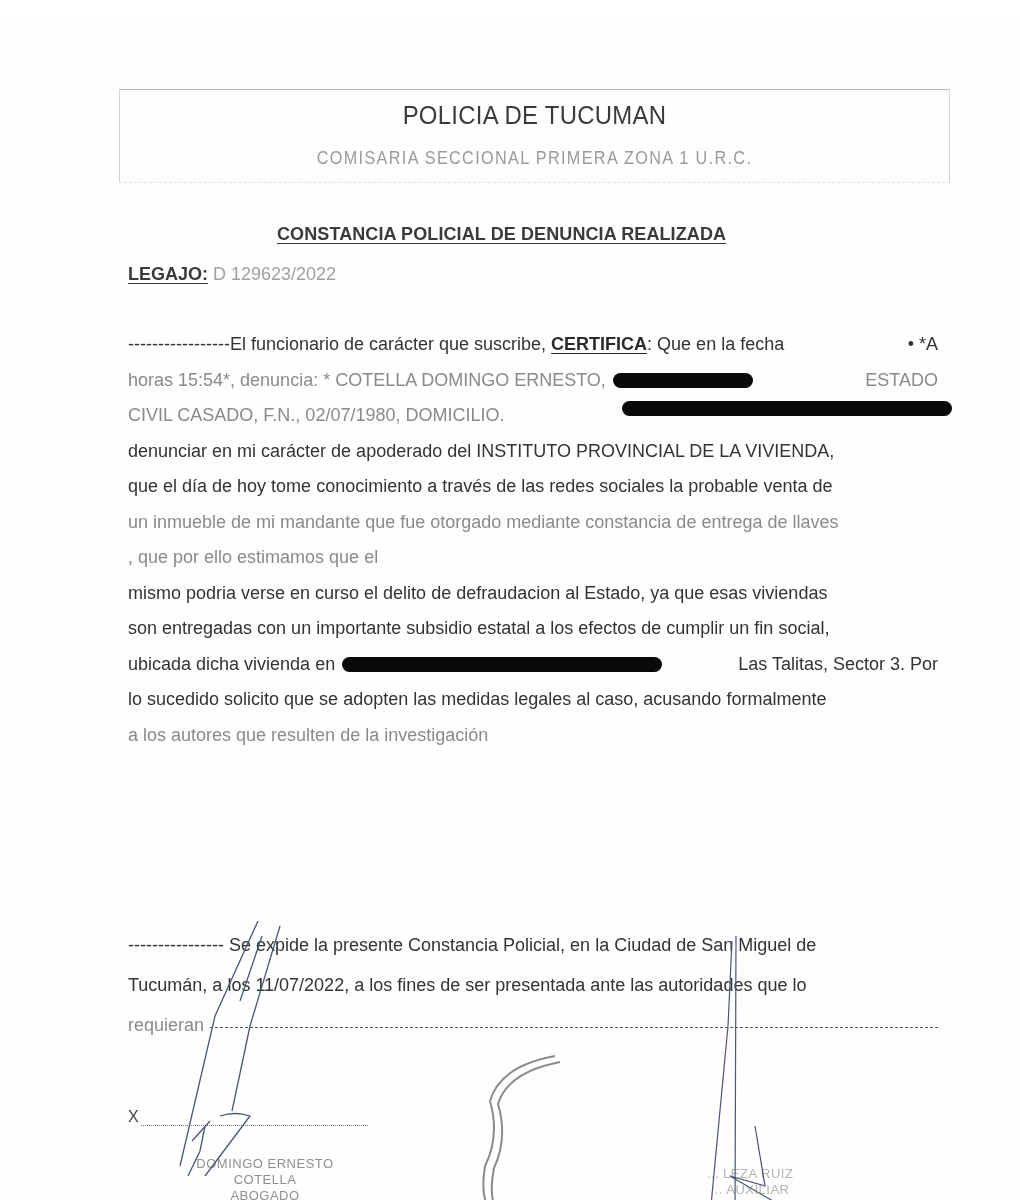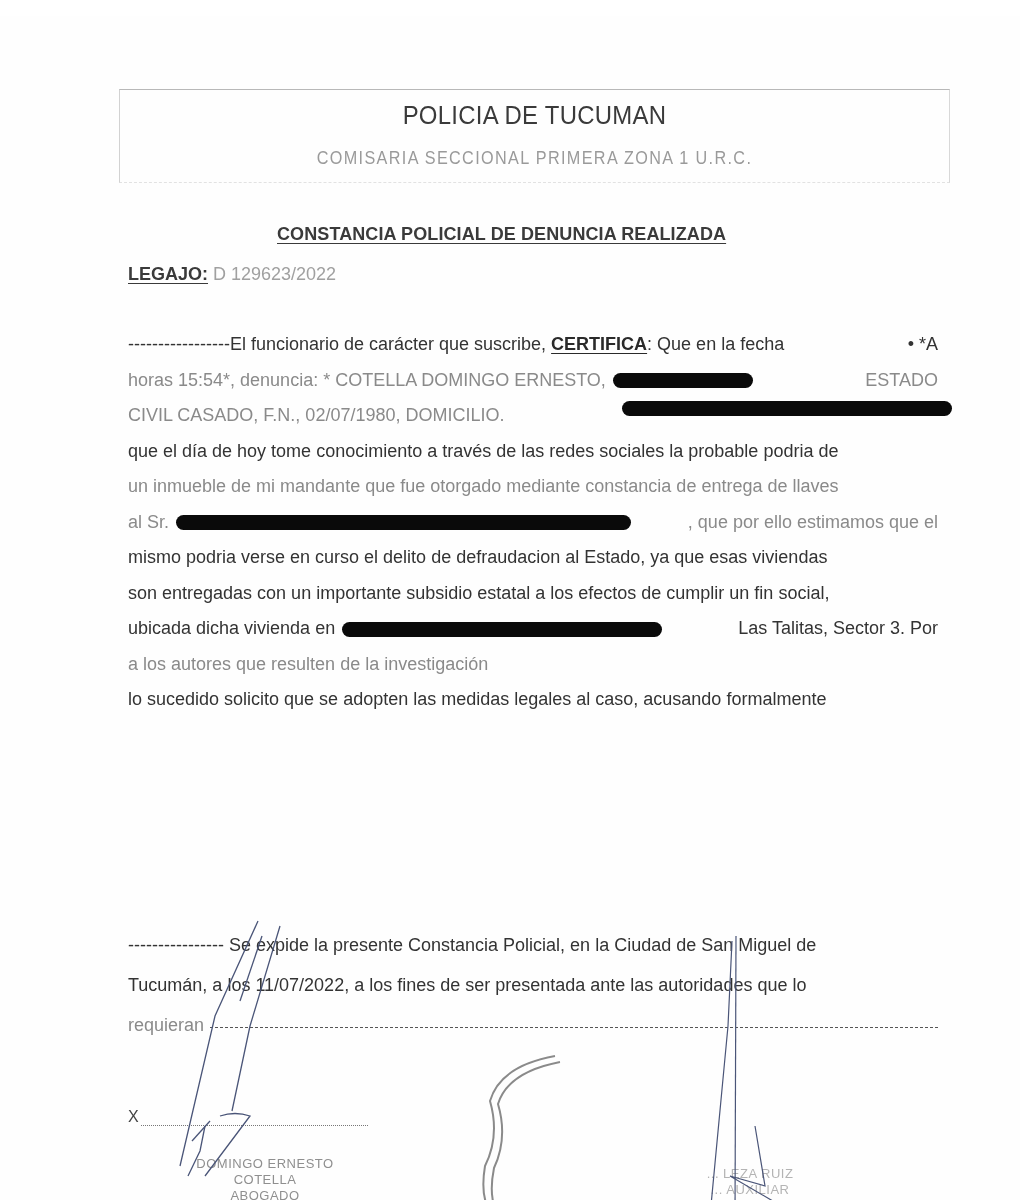--- a/index.html
+++ b/index.html
@@ -181,44 +181,46 @@
     </div>
     <div class="line faint">
       <span><span>horas 15:54*, denuncia: * COTELLA DOMINGO ERNESTO,</span> <span class="redact" style="width:140px"></span></span>
       <span>ESTADO</span>
     </div>
     <div class="line faint">
       <span>CIVIL   CASADO,   F.N.,   02/07/1980,   DOMICILIO.</span>
       <span class="redact" style="width:330px;margin-right:-14px"></span>
     </div>
     <div class="line">
-      <span>que el día de hoy tome conocimiento a través de las redes sociales la probable podria de</span>
+      <span>denunciar en mi carácter de apoderado del INSTITUTO PROVINCIAL DE LA VIVIENDA,</span>
+    </div>
+    <div class="line">
+      <span>que el día de hoy tome conocimiento a través de las redes sociales la probable venta de</span>
     </div>
     <div class="line faint">
       <span>un inmueble de mi mandante que fue otorgado mediante constancia de entrega de llaves</span>
     </div>
     <div class="line faint">
-      <span><span>al Sr.</span> <span class="redact" style="width:455px"></span></span>
       <span>, que por ello estimamos que el</span>
     </div>
     <div class="line">
       <span>mismo podria verse en curso el delito de defraudacion al Estado, ya que esas viviendas</span>
     </div>
     <div class="line">
       <span>son entregadas con un importante subsidio estatal a los efectos de cumplir un fin social,</span>
     </div>
     <div class="line">
       <span><span>ubicada dicha vivienda en</span> <span class="redact" style="width:320px"></span></span>
       <span>Las Talitas, Sector 3. Por</span>
     </div>
+    <div class="line">
+      <span>lo sucedido solicito que se adopten las medidas legales al caso, acusando formalmente</span>
+    </div>
     <div class="line left faint">
       <span>a los autores que resulten de la investigación</span>
-    </div>
-    <div class="line">
-      <span>lo sucedido solicito que se adopten las medidas legales al caso, acusando formalmente</span>
     </div>
   </div>
 
   <div class="closing">
     <div class="line">
       <span>---------------- Se expide la presente Constancia Policial, en la Ciudad de San Miguel de</span>
     </div>
     <div class="line">
       <span>Tucumán, a los 11/07/2022, a los fines de ser presentada ante las autoridades que lo</span>
     </div>

